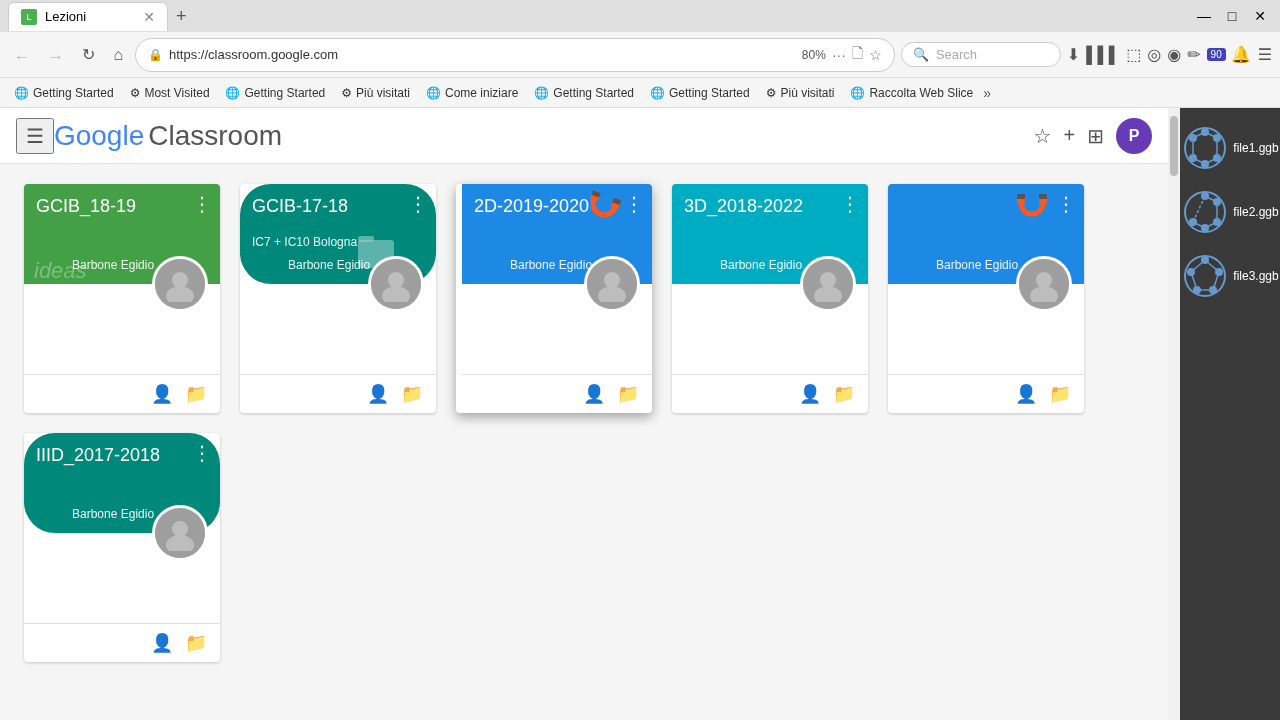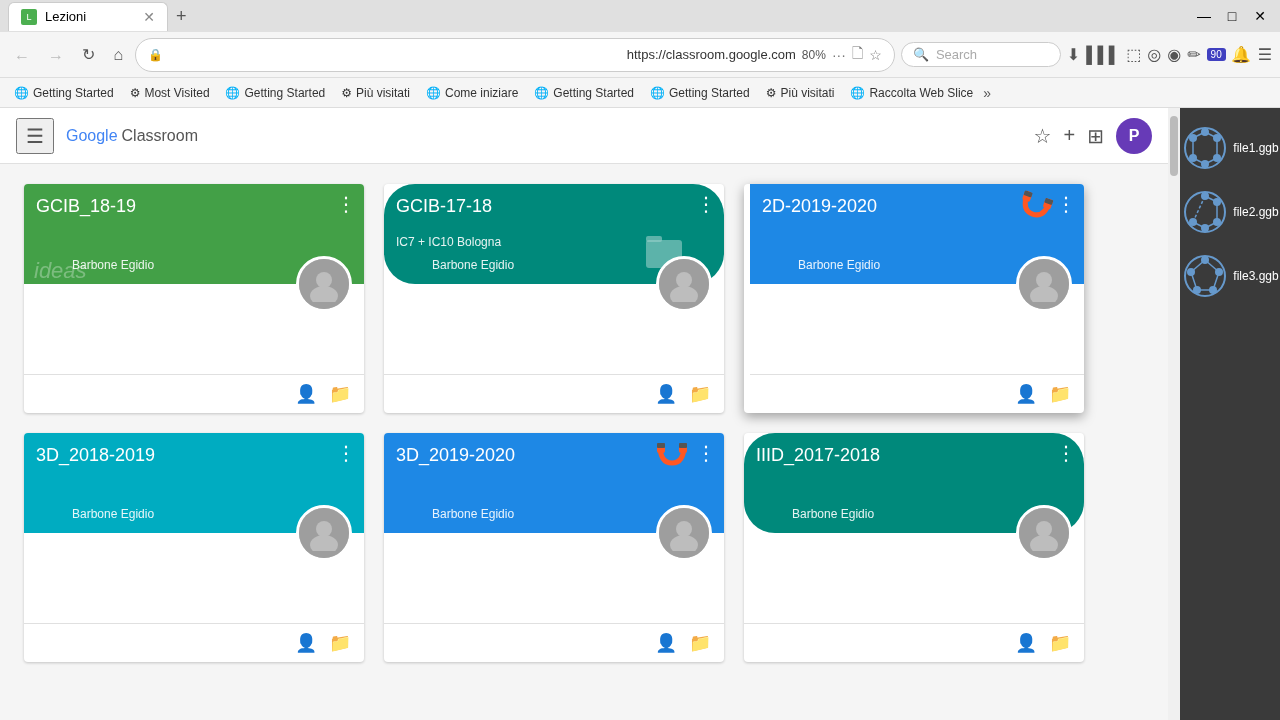--- a/index.html
+++ b/index.html
@@ -9,44 +9,44 @@
     .browser-chrome { background: #f0f0f0; flex-shrink: 0; }
     .title-bar { background: #e0e0e0; display: flex; align-items: center; padding: 4px 8px; height: 32px; }
     .tab { background: #fff; border-radius: 6px 6px 0 0; padding: 6px 12px; display: flex; align-items: center; gap: 8px; font-size: 13px; min-width: 160px; border: 1px solid #ccc; border-bottom: none; }
     .tab-favicon { width: 16px; height: 16px; background: #4CAF50; border-radius: 2px; display: flex; align-items: center; justify-content: center; color: white; font-size: 9px; }
     .tab-close { cursor: pointer; color: #888; font-size: 14px; margin-left: auto; }
     .new-tab-btn { background: none; border: none; font-size: 18px; cursor: pointer; color: #555; padding: 4px 8px; }
     .nav-bar { background: #f5f5f5; display: flex; align-items: center; padding: 6px 8px; gap: 6px; border-bottom: 1px solid #ddd; height: 46px; }
     .nav-btn { background: none; border: none; cursor: pointer; color: #555; font-size: 16px; padding: 4px 6px; border-radius: 3px; }
     .nav-btn.disabled { color: #bbb; cursor: default; }
     .address-bar { flex: 1; display: flex; align-items: center; background: #fff; border: 1px solid #ccc; border-radius: 20px; padding: 4px 12px; gap: 6px; font-size: 13px; }
-    .address-text { flex: 1; color: #333; text-align: right; }
+    .address-text { flex: 1; color: #333; }
     .zoom-text { color: #555; font-size: 12px; }
     .addr-icon { color: #777; font-size: 14px; cursor: pointer; }
     .search-bar { display: flex; align-items: center; background: #fff; border: 1px solid #ccc; border-radius: 20px; padding: 4px 12px; gap: 6px; font-size: 13px; width: 160px; }
     .toolbar-icons { display: flex; align-items: center; gap: 6px; }
     .toolbar-icon { color: #555; font-size: 16px; cursor: pointer; }
     .badge { background: #4040c0; color: white; font-size: 10px; padding: 1px 4px; border-radius: 3px; }
     .bookmarks-bar { background: #f5f5f5; display: flex; align-items: center; padding: 2px 8px; gap: 4px; border-bottom: 1px solid #ddd; height: 30px; overflow: hidden; }
     .bookmark-item { display: flex; align-items: center; gap: 4px; font-size: 12px; color: #333; cursor: pointer; padding: 2px 6px; border-radius: 3px; white-space: nowrap; }
     .bm-icon { font-size: 12px; }
     .bm-more { color: #555; font-size: 14px; cursor: pointer; }
     .main-content { flex: 1; background: #fff; display: flex; flex-direction: column; overflow: hidden; }
 
     
     .gc-header { display: flex; align-items: center; padding: 8px 16px; border-bottom: 1px solid #e0e0e0; height: 56px; }
     .gc-menu-btn { font-size: 20px; cursor: pointer; color: #555; padding: 4px 8px; }
-    .gc-logo { display: flex; align-items: center; gap: 4px; font-size: 16px; color: #555; margin-left: 12px; }
+    .gc-logo { display: flex; align-items: center; gap: 4px; font-size: 28px; color: #555; margin-left: 0; }
     .gc-header-right { margin-left: auto; display: flex; align-items: center; gap: 12px; }
     .gc-icon-btn { color: #555; font-size: 20px; cursor: pointer; }
     .gc-avatar { width: 36px; height: 36px; background: #673ab7; border-radius: 50%; display: flex; align-items: center; justify-content: center; color: white; font-size: 16px; font-weight: bold; cursor: pointer; }
 
     
     .gc-classes { flex: 1; padding: 20px 24px; overflow-y: auto; background: #f5f5f5; }
-    .classes-grid { display: grid; grid-template-columns: repeat(3, 1fr); gap: 20px; max-width: 1060px; }
+    .classes-grid { display: grid; grid-template-columns: repeat(5, 1fr); gap: 20px; max-width: 1060px; }
 
     
     .class-card { background: #fff; border-radius: 4px; box-shadow: 0 1px 3px rgba(0,0,0,0.2); overflow: hidden; cursor: pointer; position: relative; }
     .card-header { height: 100px; padding: 12px; position: relative; display: flex; flex-direction: column; justify-content: flex-start; }
     .card-title { font-size: 18px; font-weight: 500; color: white; z-index: 1; }
     .card-subtitle { font-size: 12px; color: rgba(255,255,255,0.9); margin-top: 18px; z-index: 1; }
     .card-teacher { font-size: 12px; color: rgba(255,255,255,0.9); z-index: 1; margin-top: auto; margin-left: 36px; }
     .card-menu-btn { position: absolute; top: 8px; right: 8px; color: white; font-size: 20px; cursor: pointer; z-index: 2; }
     .card-avatar { position: absolute; bottom: -28px; right: 12px; width: 56px; height: 56px; border-radius: 50%; background: #bdbdbd; border: 3px solid #fff; display: flex; align-items: center; justify-content: center; z-index: 2; }
     .avatar-inner { width: 100%; height: 100%; border-radius: 50%; background: #9e9e9e; display: flex; align-items: center; justify-content: center; color: #fff; font-size: 28px; }
@@ -274,42 +274,41 @@
             </div>
             <div class="card-body"></div>
             <div class="card-footer">
               <span class="footer-icon">👤</span>
               <span class="footer-icon">📁</span>
             </div>
           </div>
 
           <div class="class-card">
             <div class="card-header color-teal2">
-              <span class="card-title">3D_2018-2019</span>
+              <span class="card-title">3D_2018-2022</span>
               <span class="card-teacher">Barbone Egidio</span>
               <span class="card-menu-btn">⋮</span>
               <div class="card-avatar">
                 <div class="avatar-inner">
                   <svg width="36" height="36" viewBox="0 0 36 36">
                       <circle cx="18" cy="14" r="8" fill="#bdbdbd"></circle>
                       <ellipse cx="18" cy="30" rx="14" ry="10" fill="#bdbdbd"></ellipse>
                     </svg>
                 </div>
               </div>
             </div>
             <div class="card-body"></div>
             <div class="card-footer">
               <span class="footer-icon">👤</span>
               <span class="footer-icon">📁</span>
             </div>
           </div>
 
           <div class="class-card">
             <div class="card-header color-blue">
-              <span class="card-title">3D_2019-2020</span>
               <span class="card-teacher">Barbone Egidio</span>
               <span class="card-menu-btn">⋮</span>
 
               <div style="position:absolute;top:10px;right:36px;font-size:28px;">
                 <svg width="32" height="36" viewBox="0 0 32 36">
                   <path d="M4 2 Q4 20 16 20 Q28 20 28 2" fill="none" stroke="#FF5722" stroke-width="5" stroke-linecap="round"></path>
                   <rect x="1" y="0" width="8" height="10" rx="2" fill="#FF5722"></rect>
                   <rect x="23" y="0" width="8" height="10" rx="2" fill="#FF5722"></rect>
                   <rect x="1" y="0" width="8" height="5" rx="1" fill="#555"></rect>
                   <rect x="23" y="0" width="8" height="5" rx="1" fill="#555"></rect>

